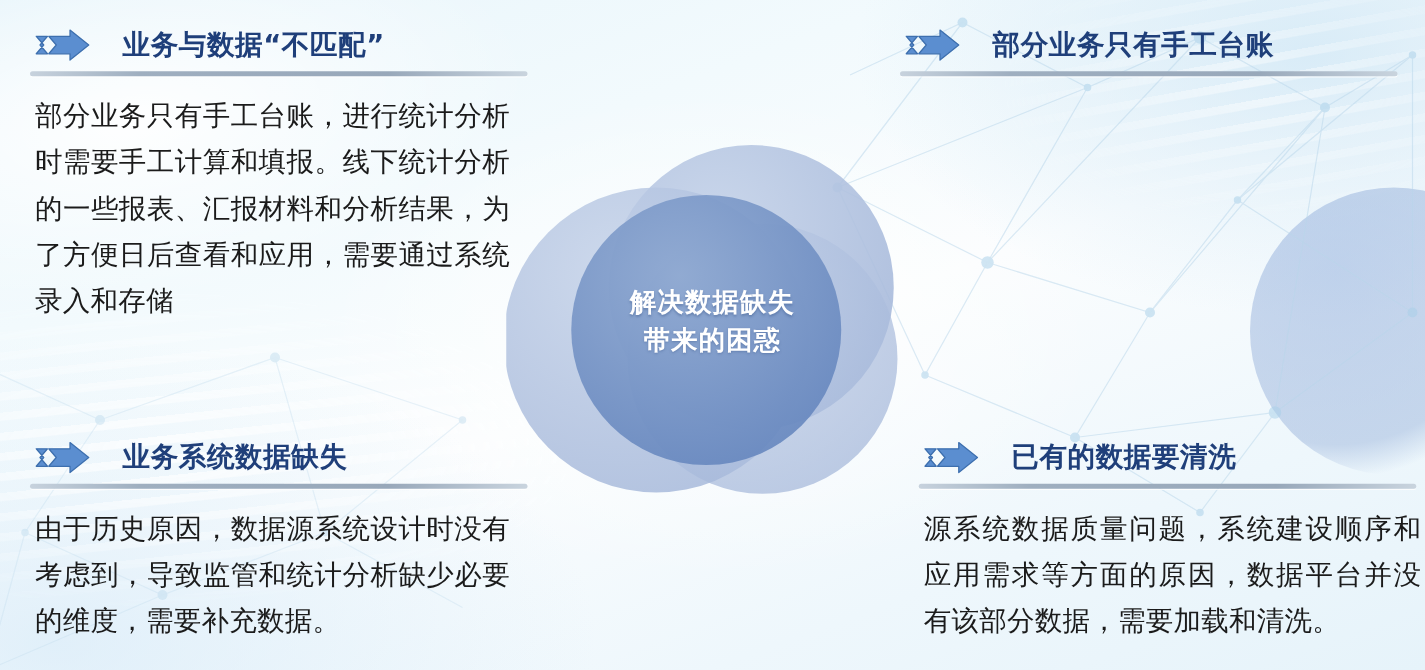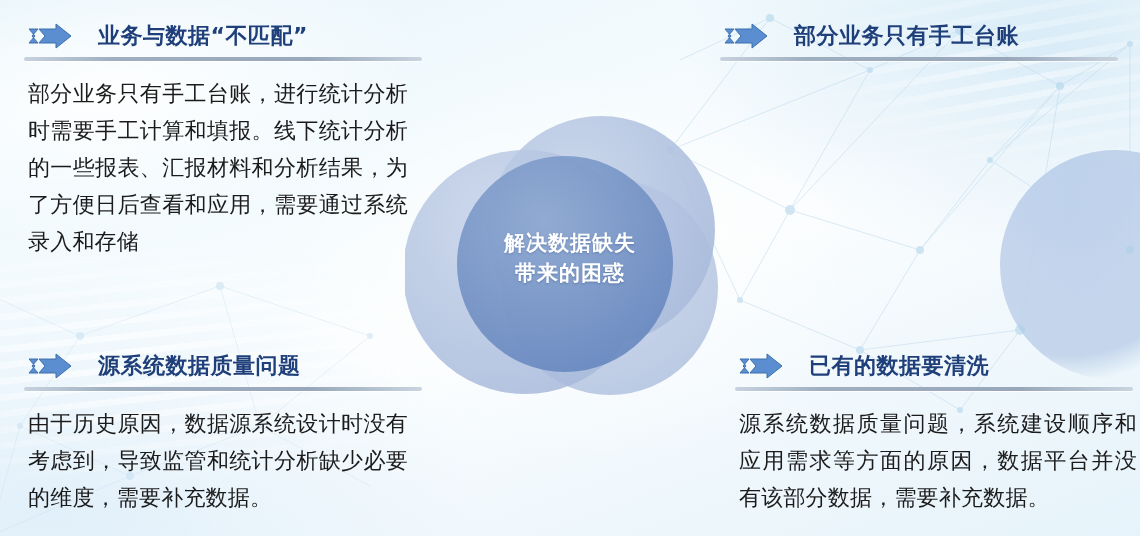--- a/index.html
+++ b/index.html
@@ -285,31 +285,31 @@
     </div>
     <div class="divider"></div>
   </div>
 
   <div class="card card-bl">
     <div class="card-head">
       <svg class="arrow-icon" viewBox="0 0 44 26" aria-hidden="true">
         <path d="M1 6 L10 6 L4 13 L10 20 L1 20 L7 13 Z" fill="#5b8ed0" stroke="#3d6fae" stroke-width="1" stroke-linejoin="round"></path>
         <path d="M11 6 L28 6 L28 1 L43 13 L28 25 L28 20 L11 20 L17 13 Z" fill="#5b8ed0" stroke="#3d6fae" stroke-width="1" stroke-linejoin="round"></path>
       </svg>
-      <span class="card-title">源系统数据质量问题</span>
+      <span class="card-title">业务系统数据缺失</span>
     </div>
     <div class="divider"></div>
     <div class="card-body">由于历史原因，数据源系统设计时没有考虑到，导致监管和统计分析缺少必要的维度，需要补充数据。</div>
   </div>
 
   <div class="card card-br">
     <div class="card-head">
       <svg class="arrow-icon" viewBox="0 0 44 26" aria-hidden="true">
         <path d="M1 6 L10 6 L4 13 L10 20 L1 20 L7 13 Z" fill="#5b8ed0" stroke="#3d6fae" stroke-width="1" stroke-linejoin="round"></path>
         <path d="M11 6 L28 6 L28 1 L43 13 L28 25 L28 20 L11 20 L17 13 Z" fill="#5b8ed0" stroke="#3d6fae" stroke-width="1" stroke-linejoin="round"></path>
       </svg>
       <span class="card-title">已有的数据要清洗</span>
     </div>
     <div class="divider"></div>
-    <div class="card-body">源系统数据质量问题，系统建设顺序和应用需求等方面的原因，数据平台并没有该部分数据，需要补充数据。</div>
+    <div class="card-body">源系统数据质量问题，系统建设顺序和应用需求等方面的原因，数据平台并没有该部分数据，需要加载和清洗。</div>
   </div>
 
 </div>
 
 </body></html>

